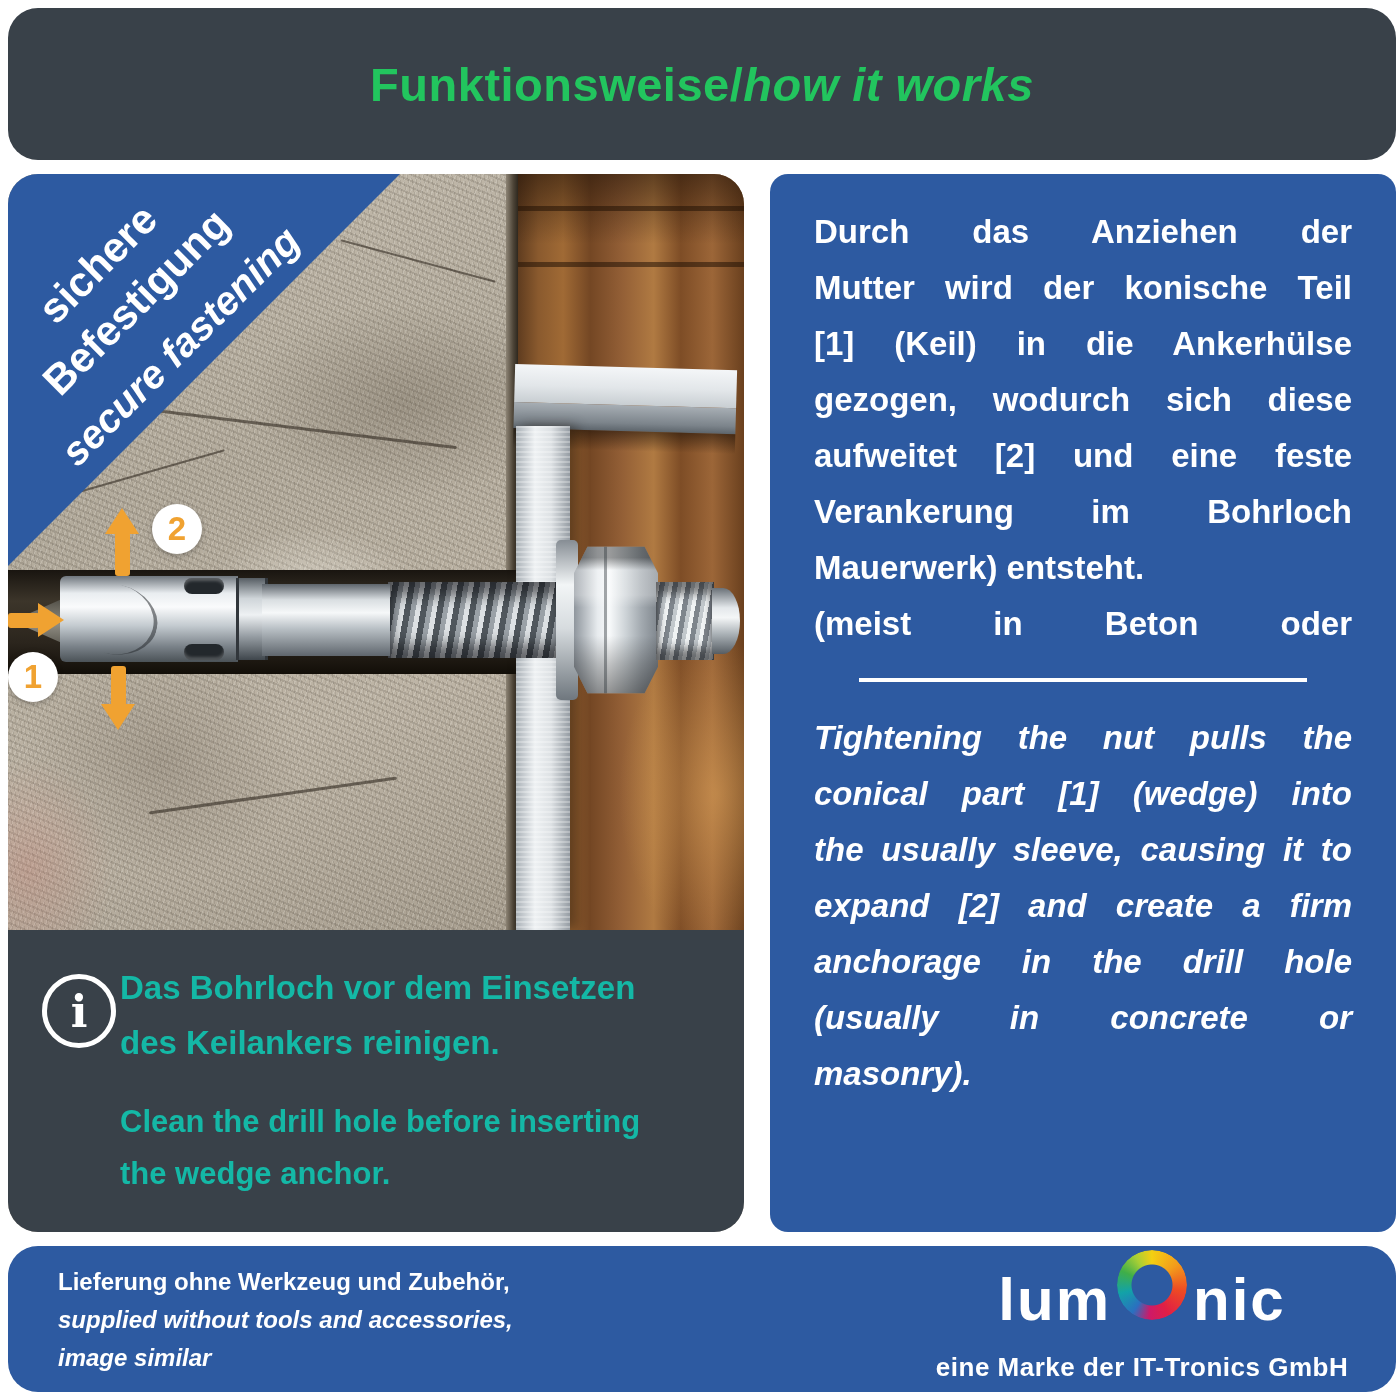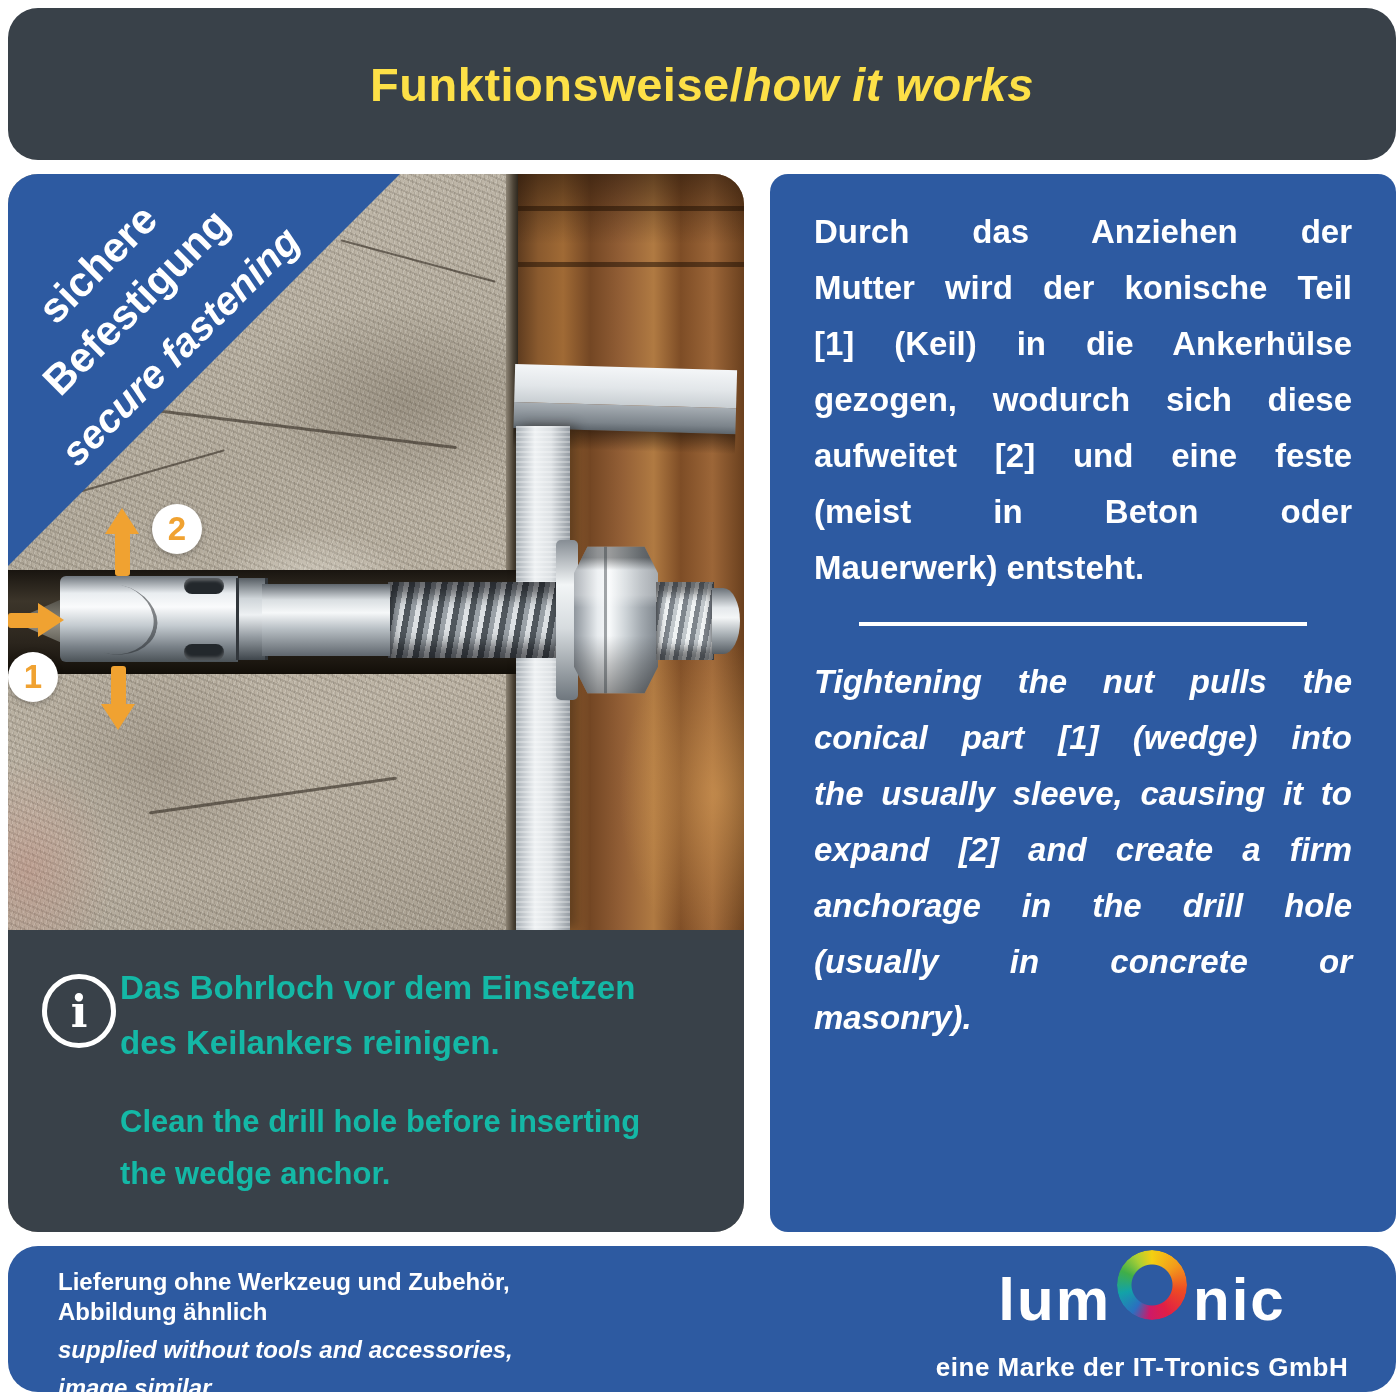--- a/index.html
+++ b/index.html
@@ -2,21 +2,21 @@
 <html><head>
 <meta charset="utf-8">
 <style>
   html,body{margin:0;padding:0;background:#ffffff;}
   .canvas{position:relative;width:1400px;height:1400px;background:#ffffff;overflow:hidden;
           font-family:"Liberation Sans",sans-serif;}
 
   
   .titlebar{position:absolute;left:8px;top:8px;width:1388px;height:152px;border-radius:30px;
             background:#394149;display:flex;align-items:center;justify-content:center;}
-  .titlebar h1{margin:0;color:#fde047;font-size:47px;font-weight:700;letter-spacing:.5px;}
+  .titlebar h1{margin:0;color:#22c55e;font-size:47px;font-weight:700;letter-spacing:.5px;}
   .titlebar h1 em{font-style:italic;}
 
   
   .photo{position:absolute;left:8px;top:174px;width:736px;height:1058px;border-radius:30px;
          overflow:hidden;background:#b8b0a2;}
   .concrete{position:absolute;left:0;top:0;width:508px;height:756px;z-index:1;
     background:
       radial-gradient(ellipse 180px 120px at 18% 12%, rgba(70,62,50,.28), transparent 70%),
       radial-gradient(ellipse 220px 140px at 78% 30%, rgba(88,78,64,.25), transparent 70%),
       radial-gradient(ellipse 200px 160px at 30% 78%, rgba(80,70,58,.22), transparent 70%),
@@ -231,39 +231,39 @@
     </div>
   </section>
 
   <section class="desc">
     <div class="de">
       <div class="jline">Durch das Anziehen der</div>
       <div class="jline">Mutter wird der konische Teil</div>
       <div class="jline">[1] (Keil) in die Ankerhülse</div>
       <div class="jline">gezogen, wodurch sich diese</div>
       <div class="jline">aufweitet [2] und eine feste</div>
+      <div class="jline">Verankerung im Bohrloch</div>
+      <div class="jline jlast">Mauerwerk) entsteht.</div>
       <div class="jline">(meist in Beton oder</div>
-      <div class="jline jlast">Mauerwerk) entsteht.</div>
     </div>
     <div class="divider"></div>
     <div class="en">
       <div class="jline">Tightening the nut pulls the</div>
       <div class="jline">conical part [1] (wedge) into</div>
       <div class="jline">the usually sleeve, causing it to</div>
       <div class="jline">expand [2] and create a firm</div>
       <div class="jline">anchorage in the drill hole</div>
       <div class="jline">(usually in concrete or</div>
       <div class="jline jlast">masonry).</div>
     </div>
   </section>
 
   <footer class="footer">
     <div class="foot-text">
       <div class="fde">Lieferung ohne Werkzeug und Zubehör,</div>
-      <div class="fde">Abbildung ähnlich</div>
       <div class="fen">supplied without tools and accessories,</div>
       <div class="fen">image similar</div>
     </div>
     <div class="brand">
       <div class="logo-line">
           <span>lum</span>
           <span class="oring"></span>
           <span>nic</span>
         </div>
       <div class="tagline">eine Marke der IT-Tronics GmbH</div>

